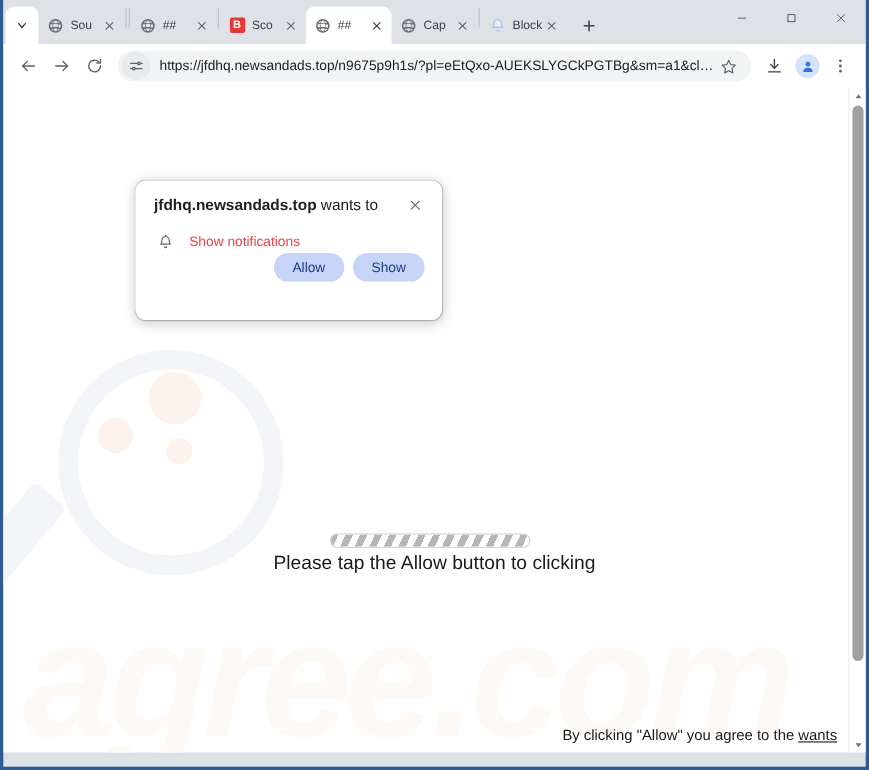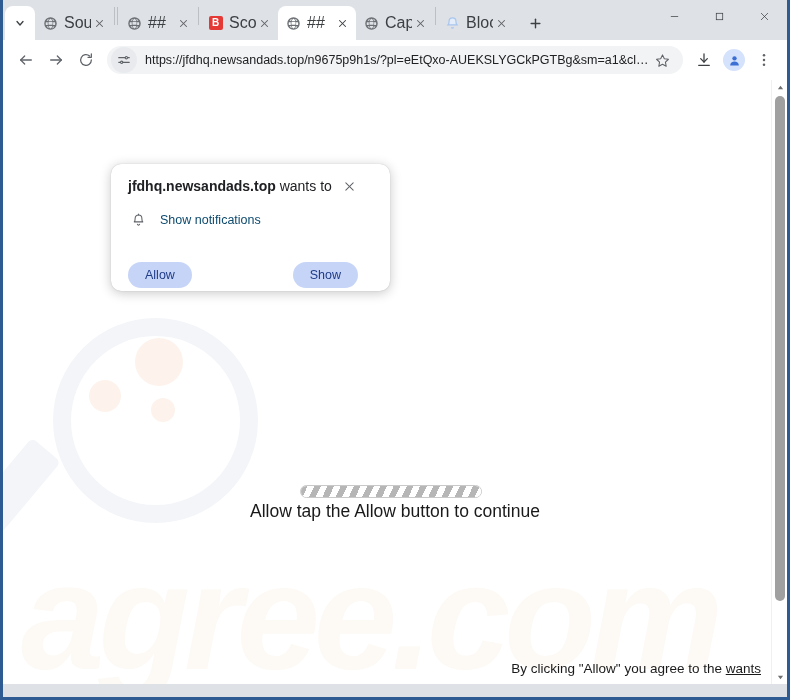--- a/index.html
+++ b/index.html
@@ -53,21 +53,21 @@
     width: 15px; height: 15px;
     flex: 0 0 15px;
     margin-right: 6px;
     display: flex; align-items: center; justify-content: center;
   }
   .tab .fav svg { width: 15px; height: 15px; display:block; }
   .tab .ttl {
     flex: 1 1 auto;
     overflow: hidden;
     text-overflow: clip;
-    font-size: 16px;
+    font-size: 11px;
     line-height: 34px;
   }
   .tab .tclose {
     flex: 0 0 16px;
     width: 16px; height: 16px;
     display: flex; align-items: center; justify-content: center;
     color: #5f6368;
     font-size: 12px;
     font-weight: 600;
   }
@@ -313,27 +313,27 @@
     position: absolute;
     left: 3px; top: 16px;
     width: 10px; height: 505px;
     background: #a0a0a0;
     border-radius: 5px;
   }
 
   
   #permdialog {
     position: absolute;
-    left: 108px; top: 84px;
+    left: 120px; top: 84px;
     width: 279px; height: 127px;
     background: #ffffff;
     border-radius: 10px;
     box-shadow: 0 2px 12px rgba(0,0,0,0.22), 0 0 1px rgba(0,0,0,0.25);
     z-index: 50;
-    padding: 14px 32px 12px 17px;
+    padding: 14px 16px 12px 17px;
   }
   #permdialog .pd-head {
     display: flex; align-items: flex-start;
   }
   #permdialog .pd-title {
     flex: 1 1 auto;
     font-size: 14px;
     color: #202124;
     line-height: 1.2;
   }
@@ -353,27 +353,27 @@
   #permdialog .pd-bell {
     flex: 0 0 20px;
     width: 20px; height: 20px;
     display: flex; align-items: center; justify-content: center;
     color: #5f6368;
     margin-right: 12px;
   }
   #permdialog .pd-bell svg { width: 15px; height: 15px; }
   #permdialog .pd-rowlabel {
     font-size: 12.5px;
-    color: #0c4a6e;
+    color: #ef4444;
   }
   #permdialog .pd-actions {
     display: flex;
-    justify-content: space-between;
-    gap: 19px;
-    margin-top: 32px;
+    justify-content: flex-end;
+    gap: 8px;
+    margin-top: 0;
   }
   #permdialog .pd-btn {
     background: #c6d4f7;
     color: #1f3c88;
     border: none;
     border-radius: 14px;
     font-size: 12.5px;
     font-family: "Liberation Sans", sans-serif;
     padding: 6px 17px;
     cursor: pointer;
@@ -590,21 +590,21 @@
     <div class="wm-mag-inner"></div>
     <div class="wm-blob1"></div>
     <div class="wm-blob2"></div>
     <div class="wm-blob3"></div>
     <div class="wm-risk">agree.com</div>
 
     <div class="progress-wrap">
       <div class="progress-fill"></div>
     </div>
 
-    <div class="tapline">Allow tap the Allow button to continue</div>
+    <div class="tapline">Please tap the Allow button to clicking</div>
 
     <div class="footer">
       <span>By clicking "Allow" you agree to the </span><a href="#">wants</a>
     </div>
 
     <div id="scrollbar">
       <div id="sb-up">
         <svg viewBox="0 0 24 24" fill="#6e6e6e">
             <polygon points="12 6 21 18 3 18"></polygon>
           </svg>

